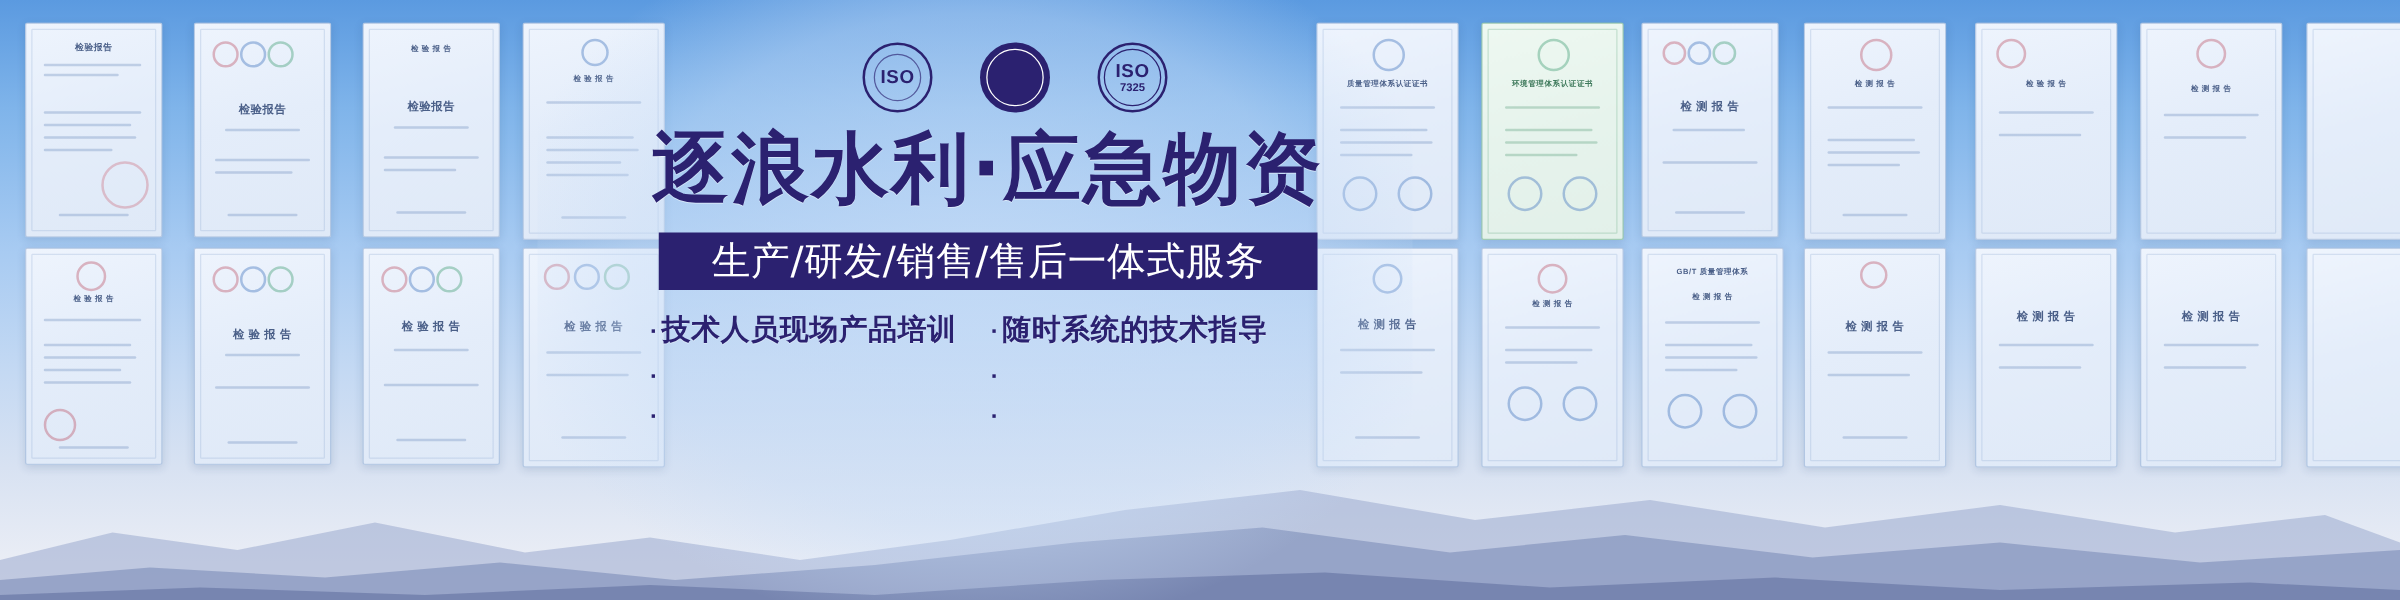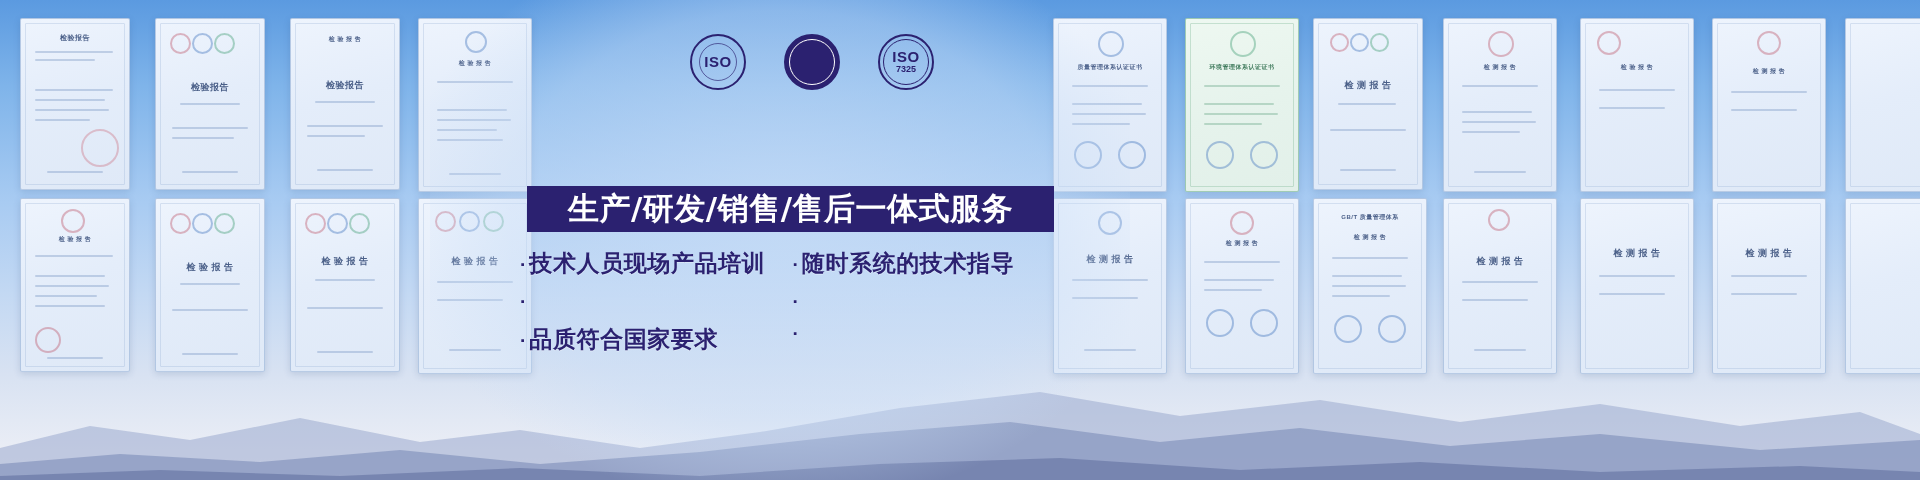--- a/index.html
+++ b/index.html
@@ -41,21 +41,21 @@
   .badge .mer{position:absolute;inset:9px;border:1px solid rgba(43,33,112,.65);border-radius:50%;}
 
   
   .content{position:absolute;left:0;top:0;width:1920px;height:480px;z-index:8;}
   .title{position:absolute;left:510px;top:104px;width:560px;text-align:center;
     font-size:62px;font-weight:bold;color:#2b2170;letter-spacing:2px;line-height:1;
     font-family:"DejaVu Sans","Liberation Sans",sans-serif;
     text-shadow:0 1px 0 rgba(255,255,255,.45);white-space:nowrap;}
   .subbar{position:absolute;left:527px;top:186px;width:527px;height:46px;background:#2b2170;
     display:flex;align-items:center;justify-content:center;}
-  .subbar span{font-size:31px;font-weight:bold;color:#ffffff;letter-spacing:.5px;
+  .subbar span{font-size:31px;font-weight:normal;color:#ffffff;letter-spacing:.5px;
     font-family:"DejaVu Sans","Liberation Sans",sans-serif;white-space:nowrap;}
 
   .bullets{position:absolute;left:520px;top:248px;width:545px;}
   .brow{display:flex;margin-bottom:13px;}
   .bcell{width:50%;display:flex;align-items:baseline;}
   .bdot{color:#2b2170;font-size:19px;font-weight:bold;margin-right:3px;line-height:1;}
   .btxt{font-size:23px;font-weight:bold;color:#2b2170;letter-spacing:.6px;
     font-family:"DejaVu Sans","Liberation Sans",sans-serif;white-space:nowrap;
     text-shadow:0 1px 0 rgba(255,255,255,.35);}
   .haze{position:absolute;left:430px;top:0;width:700px;height:480px;z-index:4;
@@ -278,20 +278,21 @@
       <div class="txt"></div>
     </div>
     <div class="badge">
       <div class="rim"></div>
         <div class="rim2"></div>
       <div class="txt">ISO<small>7325</small></div>
     </div>
   </div>
 
   <div class="content">
+    <div class="title">逐浪水利·应急物资</div>
 
     <div class="subbar">
       <span>生产/研发/销售/售后一体式服务</span>
     </div>
 
     <div class="bullets">
       <div class="brow">
         <div class="bcell">
           <span class="bdot">·</span>
           <span class="btxt">技术人员现场产品培训</span>
@@ -305,21 +306,20 @@
         <div class="bcell">
           <span class="bdot">·</span>
         </div>
         <div class="bcell">
           <span class="bdot">·</span>
         </div>
       </div>
       <div class="brow">
         <div class="bcell">
           <span class="bdot">·</span>
-          <span class="btxt">品质符合国家要求</span>
         </div>
         <div class="bcell">
           <span class="bdot">·</span>
         </div>
       </div>
     </div>
   </div>
 
 </div>
 

